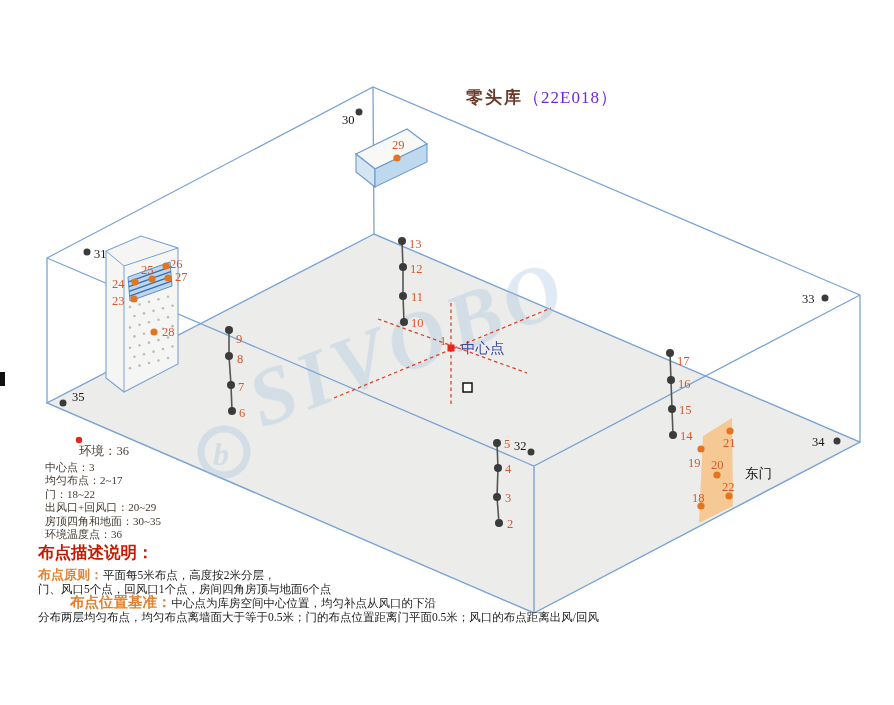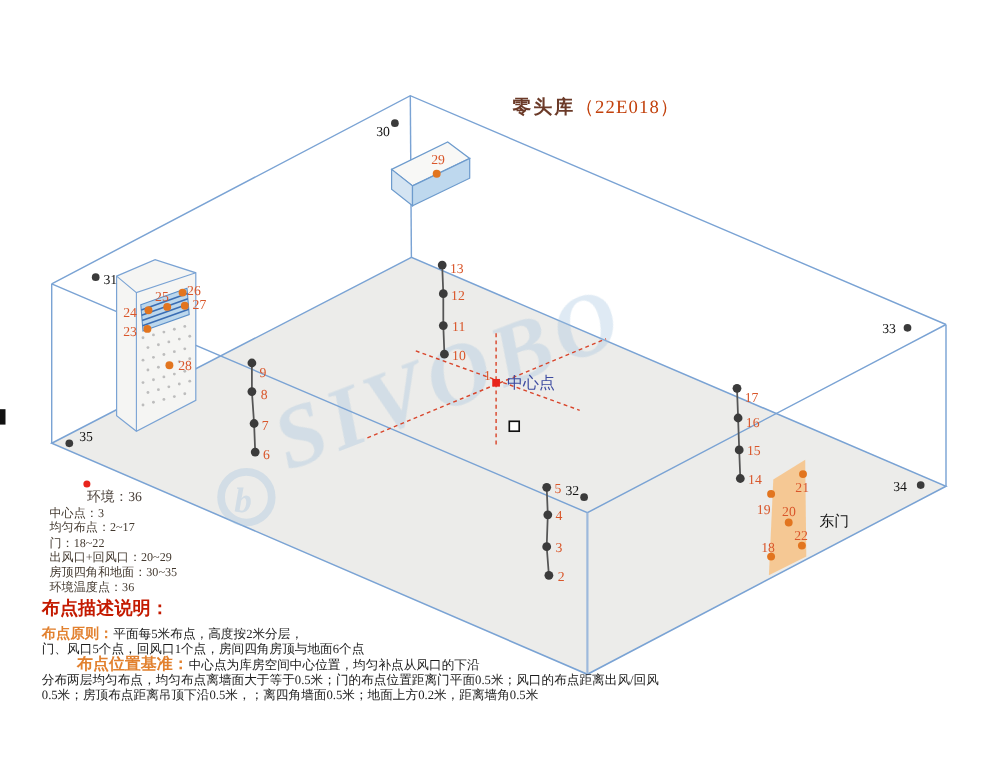--- a/index.html
+++ b/index.html
@@ -2,28 +2,28 @@
 <html><head>
 <meta charset="utf-8">
 <style>
   html,body{margin:0;padding:0;background:#fff;}
   #stage{position:relative;width:894px;height:705px;background:#fff;overflow:hidden;
          font-family:"Liberation Serif","DejaVu Serif",serif;}
   #diagram-svg{position:absolute;left:0;top:0;font-family:"Liberation Serif","DejaVu Serif",serif;}
   .abs{position:absolute;}
   #title{left:466px;top:86px;font-size:17px;white-space:nowrap;}
   #title .t-name{font-weight:bold;color:#6b3a28;letter-spacing:2px;}
-  #title .t-code{color:#c2410c;letter-spacing:1px;}
+  #title .t-code{color:#6d28d9;letter-spacing:1px;}
   #env-line{left:45px;top:443px;font-size:12.5px;color:#4a403a;margin-left:34px;}
   #legend{left:45px;top:461px;font-size:11px;color:#43392f;line-height:13.4px;white-space:nowrap;}
   #notes{left:38px;top:543px;color:#1a1a1a;white-space:nowrap;}
   #notes .heading{font-size:16.5px;font-weight:bold;color:#c41a00;line-height:20px;margin-bottom:6px;}
   .desc-line{font-size:11.5px;line-height:13.6px;}
   .lbl-orange{color:#e2812f;font-weight:bold;}
-  .lbl-orange.sm{font-size:13px;}
+  .lbl-orange.sm{font-size:13px;font-family:Liberation Mono, monospace;}
   .lbl-orange.lg{font-size:14.5px;margin-left:32px;}
 </style>
 </head>
 <body>
 
 <div id="stage">
 
   <svg id="diagram-svg" width="894" height="705" viewBox="0 0 894 705">
 
     <polygon points="374,234 47,403 534,613 860,442" fill="#ececea" stroke="#7aa3d4" stroke-width="1.4"></polygon>
@@ -205,16 +205,15 @@
       <div>房顶四角和地面：30~35</div>
       <div>环境温度点：36</div>
     </div>
 
   <div id="notes" class="abs">
     <div class="heading">布点描述说明：</div>
     <div class="desc-line"><span class="lbl-orange sm">布点原则：</span><span>平面每5米布点，高度按2米分层，</span></div>
     <div class="desc-line">门、风口5个点，回风口1个点，房间四角房顶与地面6个点</div>
     <div class="desc-line"><span class="lbl-orange lg">布点位置基准：</span><span>中心点为库房空间中心位置，均匀补点从风口的下沿</span></div>
     <div class="desc-line">分布两层均匀布点，均匀布点离墙面大于等于0.5米；门的布点位置距离门平面0.5米；风口的布点距离出风/回风</div>
-    <div class="desc-line">0.5米；房顶布点距离吊顶下沿0.5米，；离四角墙面0.5米；地面上方0.2米，距离墙角0.5米</div>
   </div>
 
 </div>
 
 </body></html>

